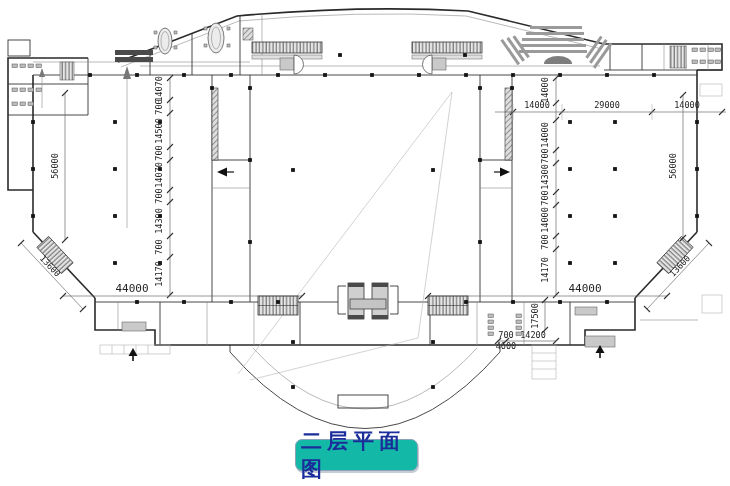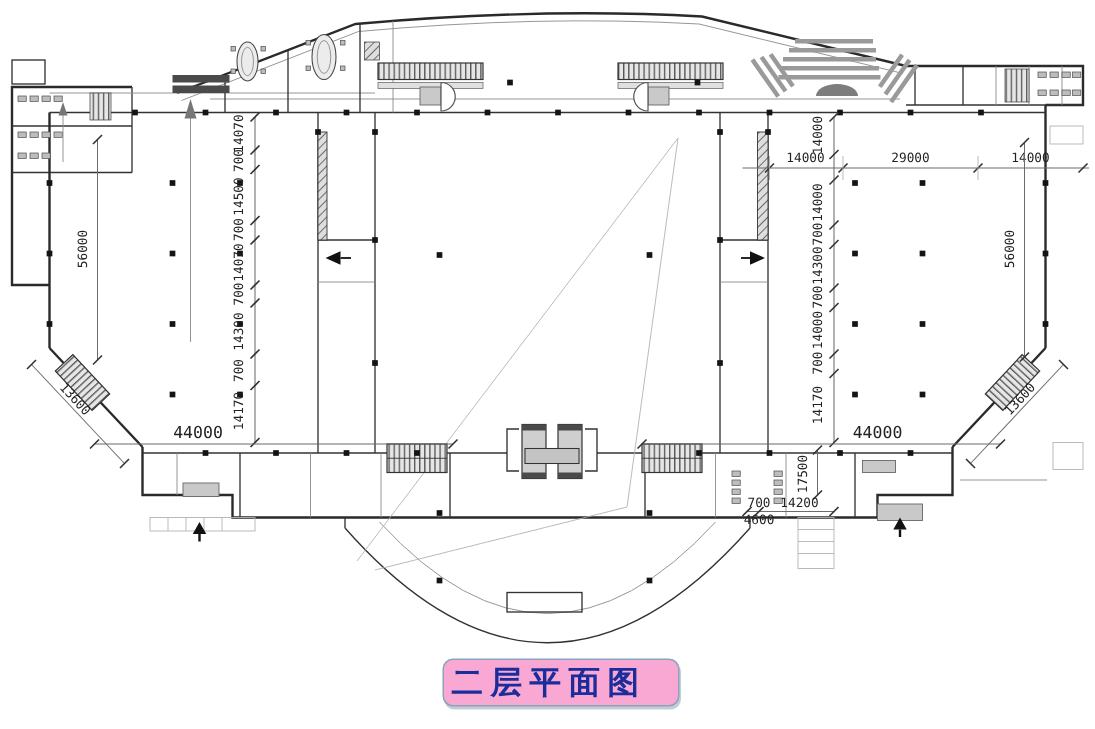--- a/index.html
+++ b/index.html
@@ -11,22 +11,22 @@
   .thin{stroke:#8a8a8a;stroke-width:0.6;fill:none;}
   .lt{stroke:#b3b3b3;stroke-width:0.6;fill:none;}
   .dimline{stroke:#6b6b6b;stroke-width:0.7;fill:none;}
   .tick{stroke:#333;stroke-width:1.1;}
   text.dim{font-family:"DejaVu Sans Mono","Liberation Mono",monospace;font-size:8.5px;fill:#222;}
   .col{fill:#141414;}
   .grayfill{fill:#c9c9c9;stroke:#666;stroke-width:0.6;}
   .fix{fill:#bdbdbd;stroke:#555;stroke-width:0.5;}
   .seat{fill:#9a9a9a;}
   .darkbar{fill:#4a4a4a;}
-  #title-box{position:absolute;left:295px;top:439px;width:158px;height:32px;
-     background:#f9a8d4;border:1.4px solid #8ba3bb;border-radius:7px;
+  #title-box{position:absolute;left:295px;top:439px;width:123px;height:32px;
+     background:#14b8a6;border:1.4px solid #8ba3bb;border-radius:7px;
      box-shadow:1px 2px 0 rgba(90,110,130,.35);
      display:flex;align-items:center;
      color:#1b2d9b;font-size:21px;font-weight:bold;letter-spacing:5px;
      padding-left:5px;box-sizing:border-box;}
 </style>
 </head>
 <body>
 
 <div id="stage">
 <svg width="730" height="486" viewBox="0 0 730 486">

